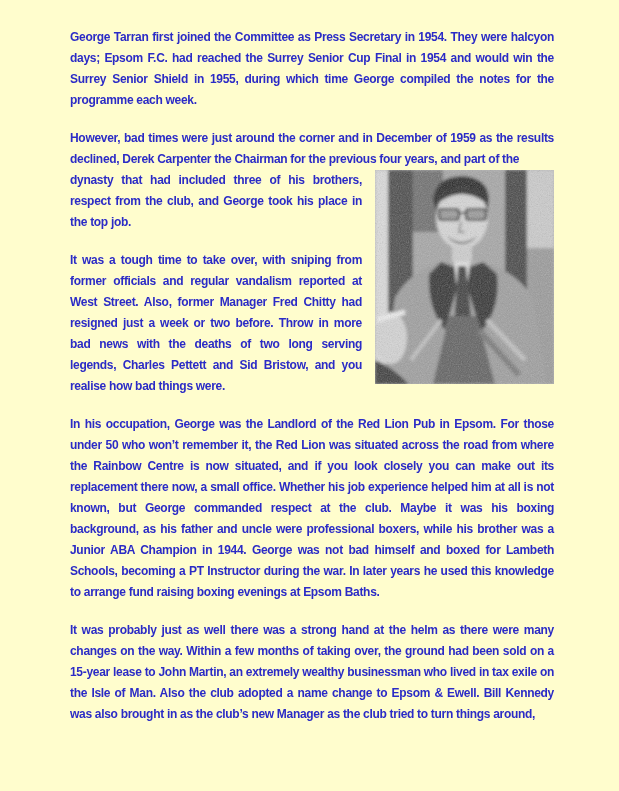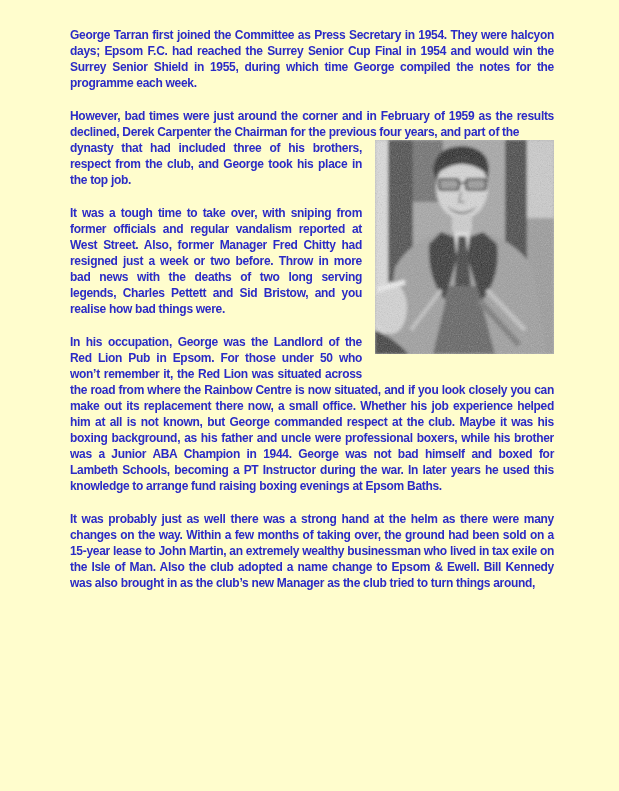--- a/index.html
+++ b/index.html
@@ -43,21 +43,21 @@
   }
   .total-line {
     margin-top: 15px;
     font-size: 12.5px;
     line-height: 15px;
     color: #E2362E;
   }
   .content {
     margin: 27px 65px 0 70px;
     font-size: 12px;
-    line-height: 16px;
+    line-height: 21px;
     letter-spacing: -0.3px;
     color: #2B2BC6;
     text-align: justify;
   }
   .content p {
     margin: 0 0 17px 0;
   }
   .content p.joined {
     margin-bottom: 0;
   }
@@ -74,21 +74,21 @@
 </head>
 <body>
 
 <div class="page">
 
 
   <div class="content">
 
     <p>George Tarran first joined the Committee as Press Secretary in 1954. They were halcyon days; Epsom F.C. had reached the Surrey Senior Cup Final in 1954 and would win the Surrey Senior Shield in 1955, during which time George compiled the notes for the programme each week.</p>
 
-    <p class="joined">However, bad times were just around the corner and in February of 1959 as the results declined, Derek Carpenter the Chairman for the previous four years, and part of the</p>
+    <p class="joined">However, bad times were just around the corner and in December of 1959 as the results declined, Derek Carpenter the Chairman for the previous four years, and part of the</p>
 
     <div class="photo">
       <svg width="179" height="214" viewBox="0 0 179 214" xmlns="http://www.w3.org/2000/svg">
         <defs>
           <filter id="soft" x="-10%" y="-10%" width="120%" height="120%">
             <feGaussianBlur stdDeviation="1.6"></feGaussianBlur>
           </filter>
           <filter id="grain">
             <feTurbulence type="fractalNoise" baseFrequency="0.9" numOctaves="2" seed="4"></feTurbulence>
             <feColorMatrix type="saturate" values="0"></feColorMatrix>

